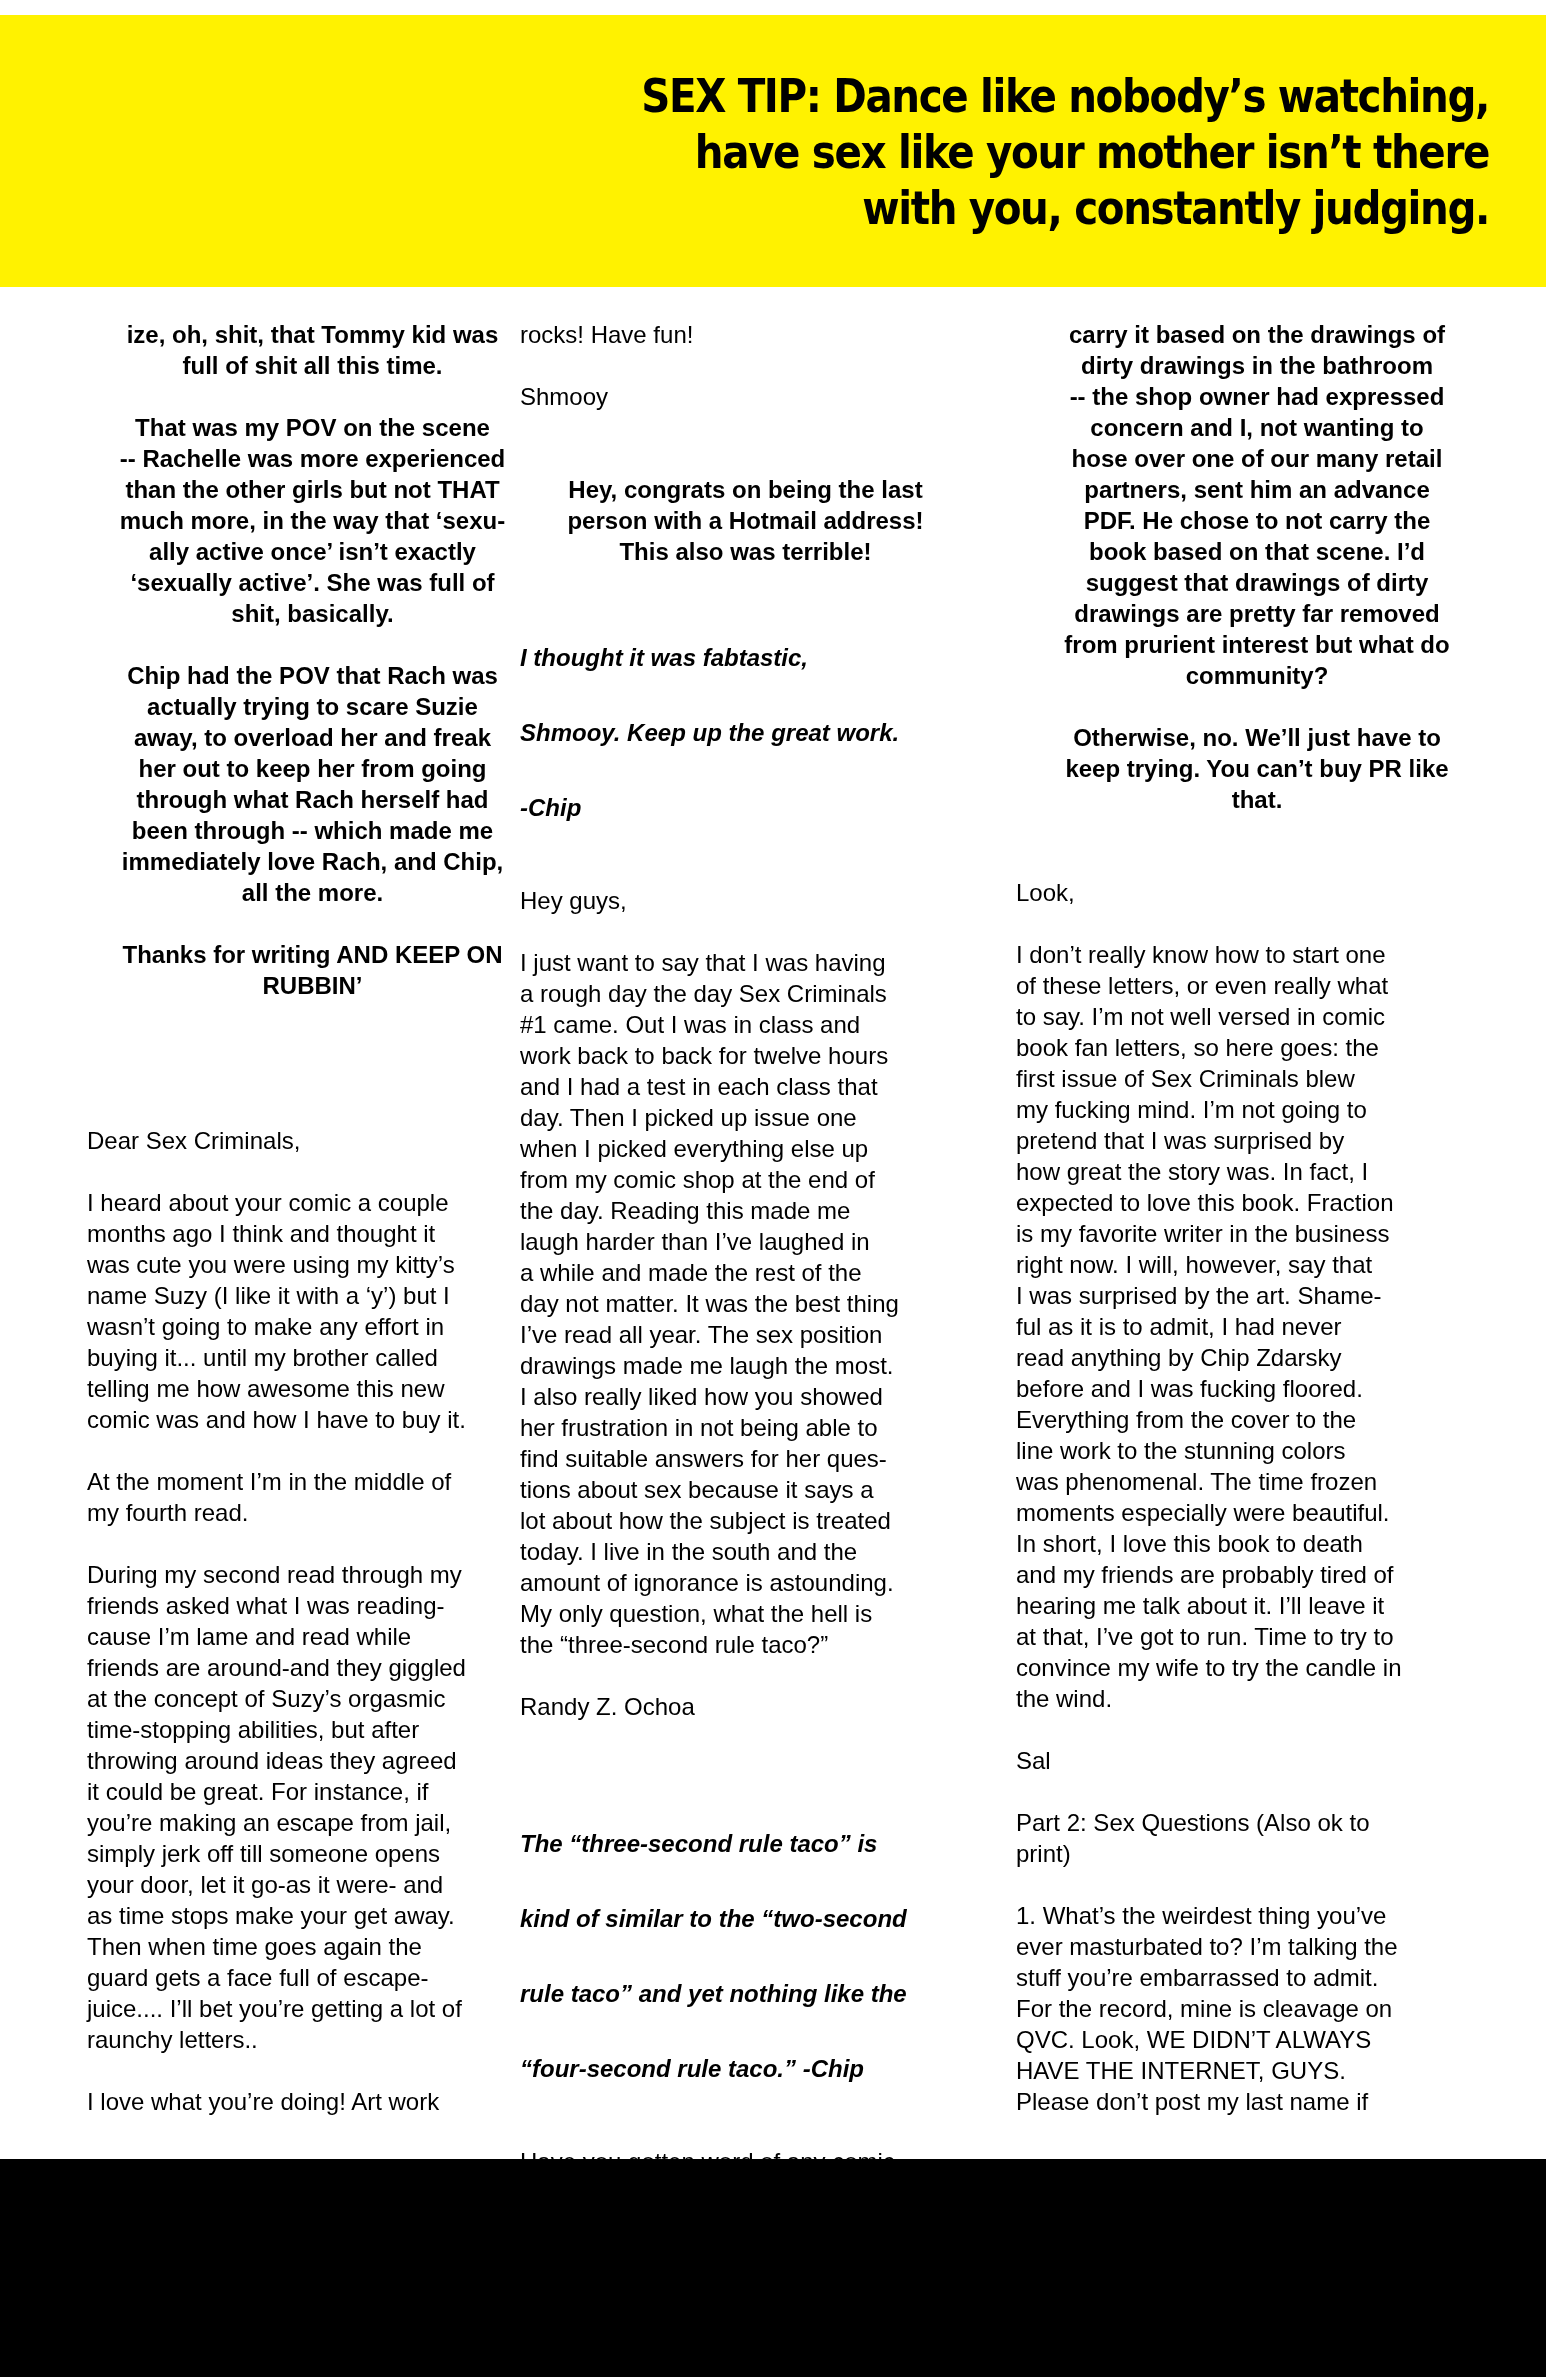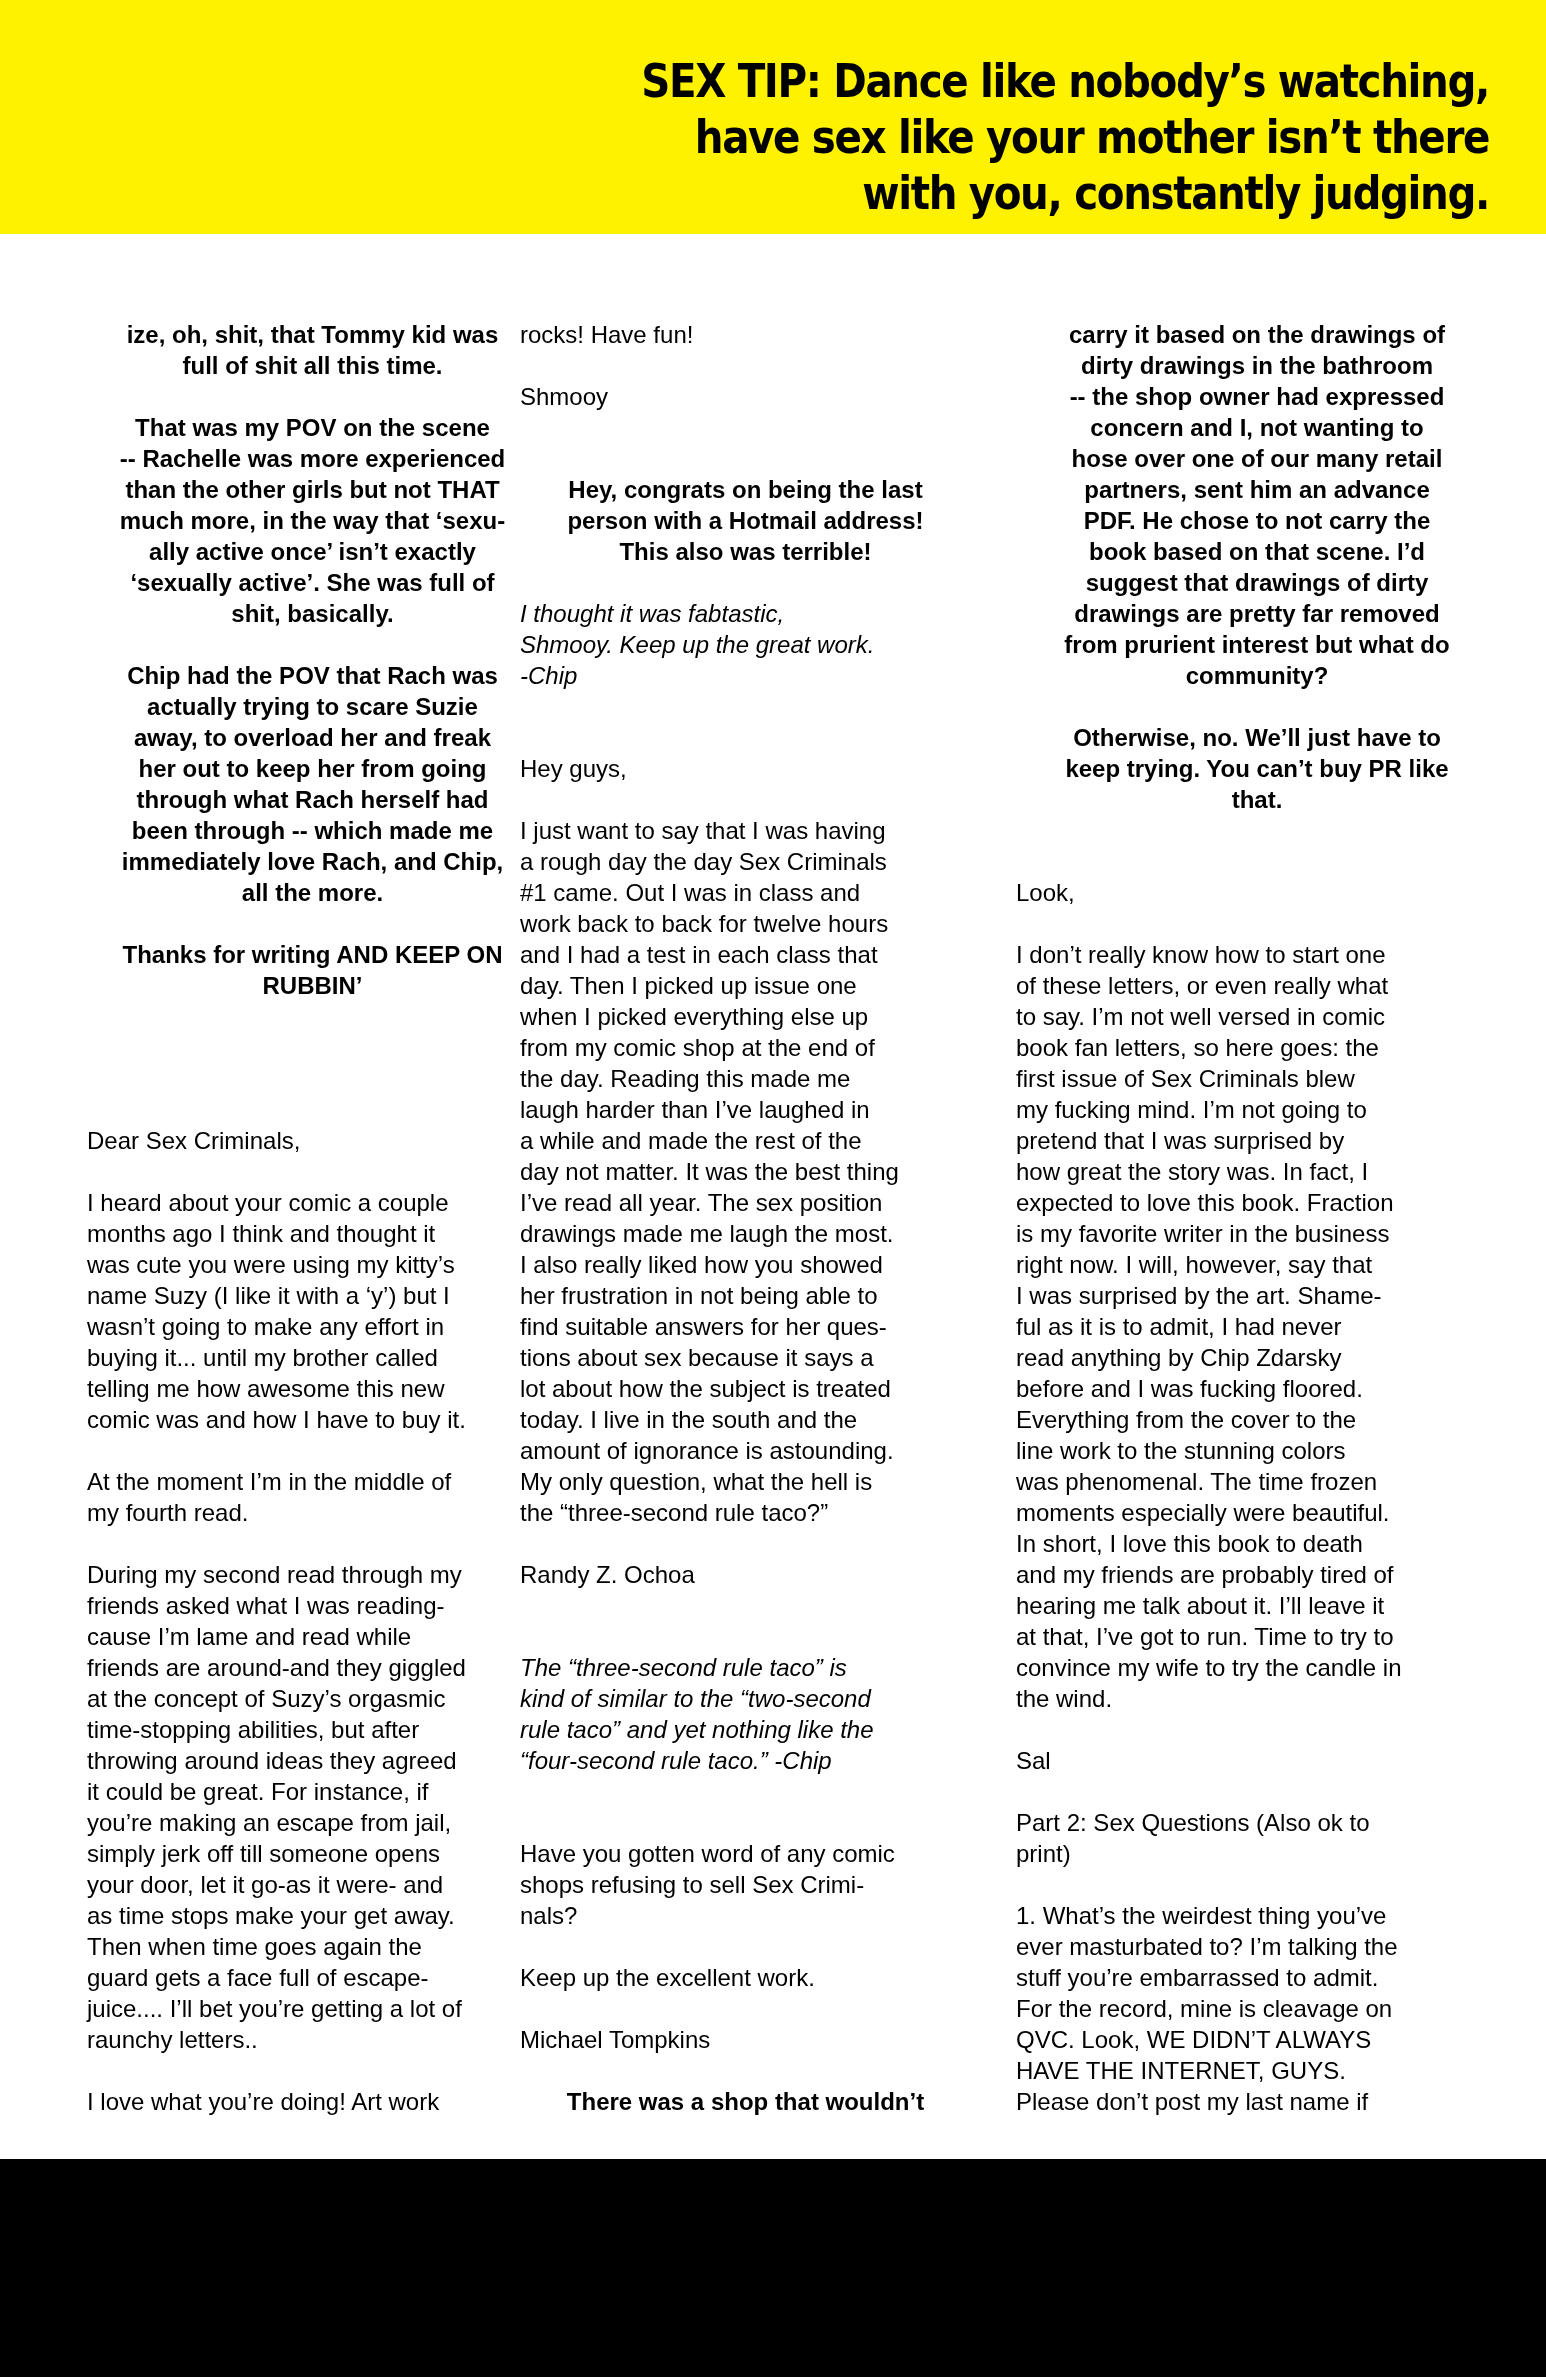--- a/index.html
+++ b/index.html
@@ -7,23 +7,23 @@
     width: 1547px;
     height: 2377px;
     background: #ffffff;
     position: relative;
     overflow: hidden;
     font-family: "Liberation Sans", sans-serif;
     color: #000;
   }
   .banner {
     position: absolute;
-    left: 0; top: 0;
+    left: 0; top: 15px;
     width: 1547px;
-    height: 234px;
+    height: 272px;
     background: #fff200;
   }
   .banner-title {
     position: absolute;
     right: 58px;
     top: 53px;
     width: 1089px;
     text-align: right;
     font-family: "DejaVu Sans", sans-serif;
     font-weight: bold;
@@ -39,21 +39,21 @@
     top: 319px;
     font-size: 24px;
     line-height: 31px;
     white-space: nowrap;
   }
   .col1 { left: 87px; width: 451px; }
   .col2 { left: 520px; width: 451px; }
   .col3 { left: 1016px; width: 482px; }
   .line { display: block; height: 31px; }
   .b { font-weight: bold; text-align: center; }
-  .bi { font-weight: normal; font-style: italic; }
+  .bi { font-weight: bold; font-style: italic; margin-top: 44px; }
   .footer-bar {
     position: absolute;
     left: 0; top: 2159px;
     width: 1547px;
     height: 219px;
     background: #000000;
   }
 </style>
 </head>
 <body>

